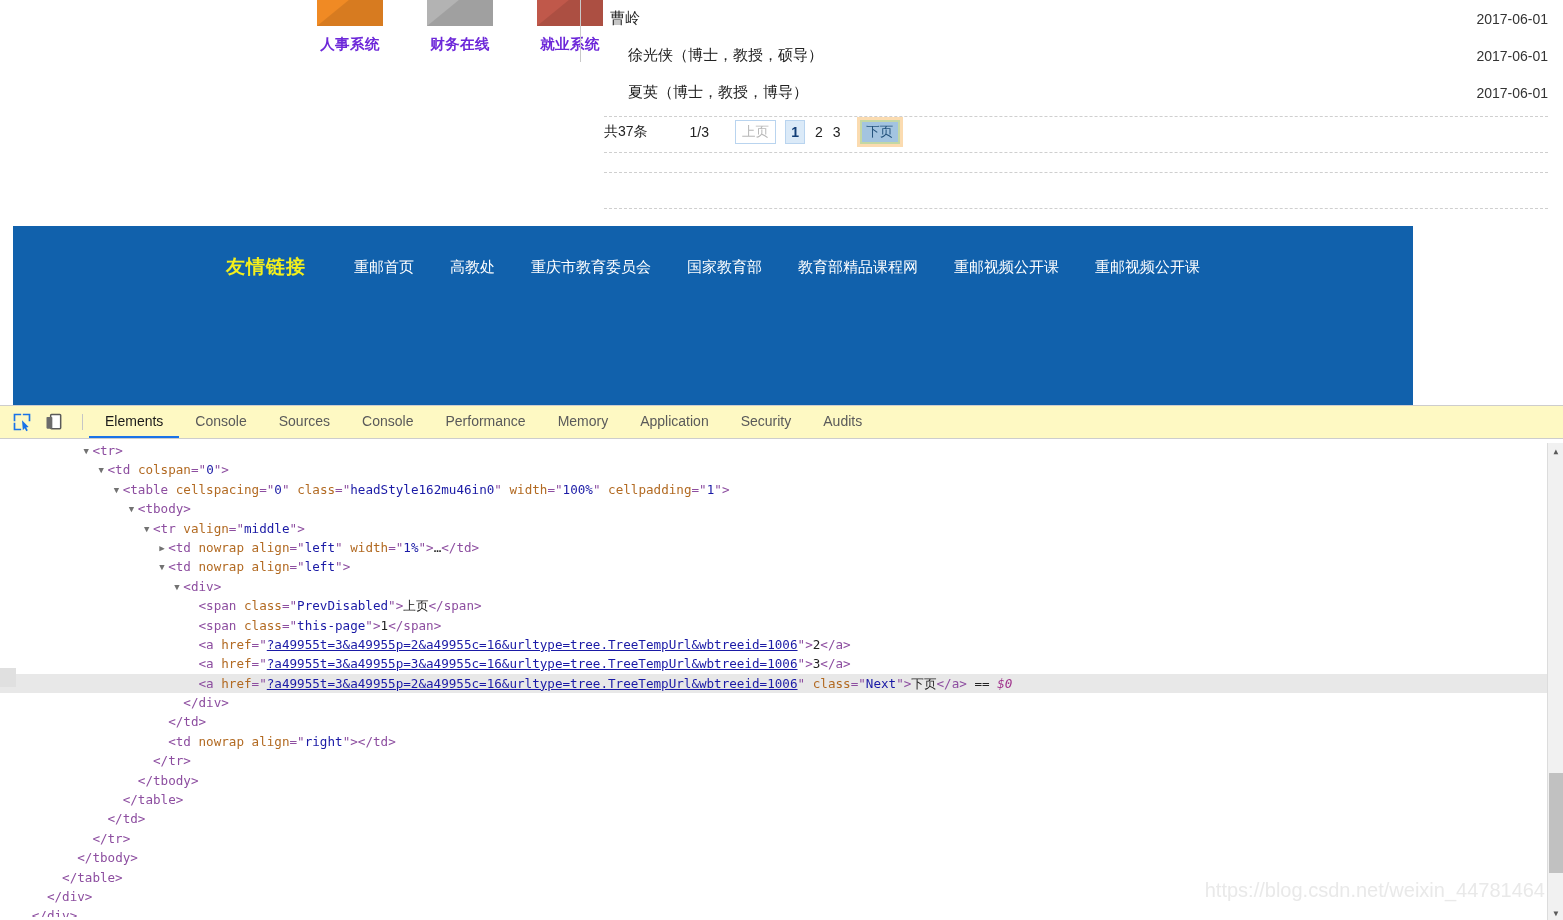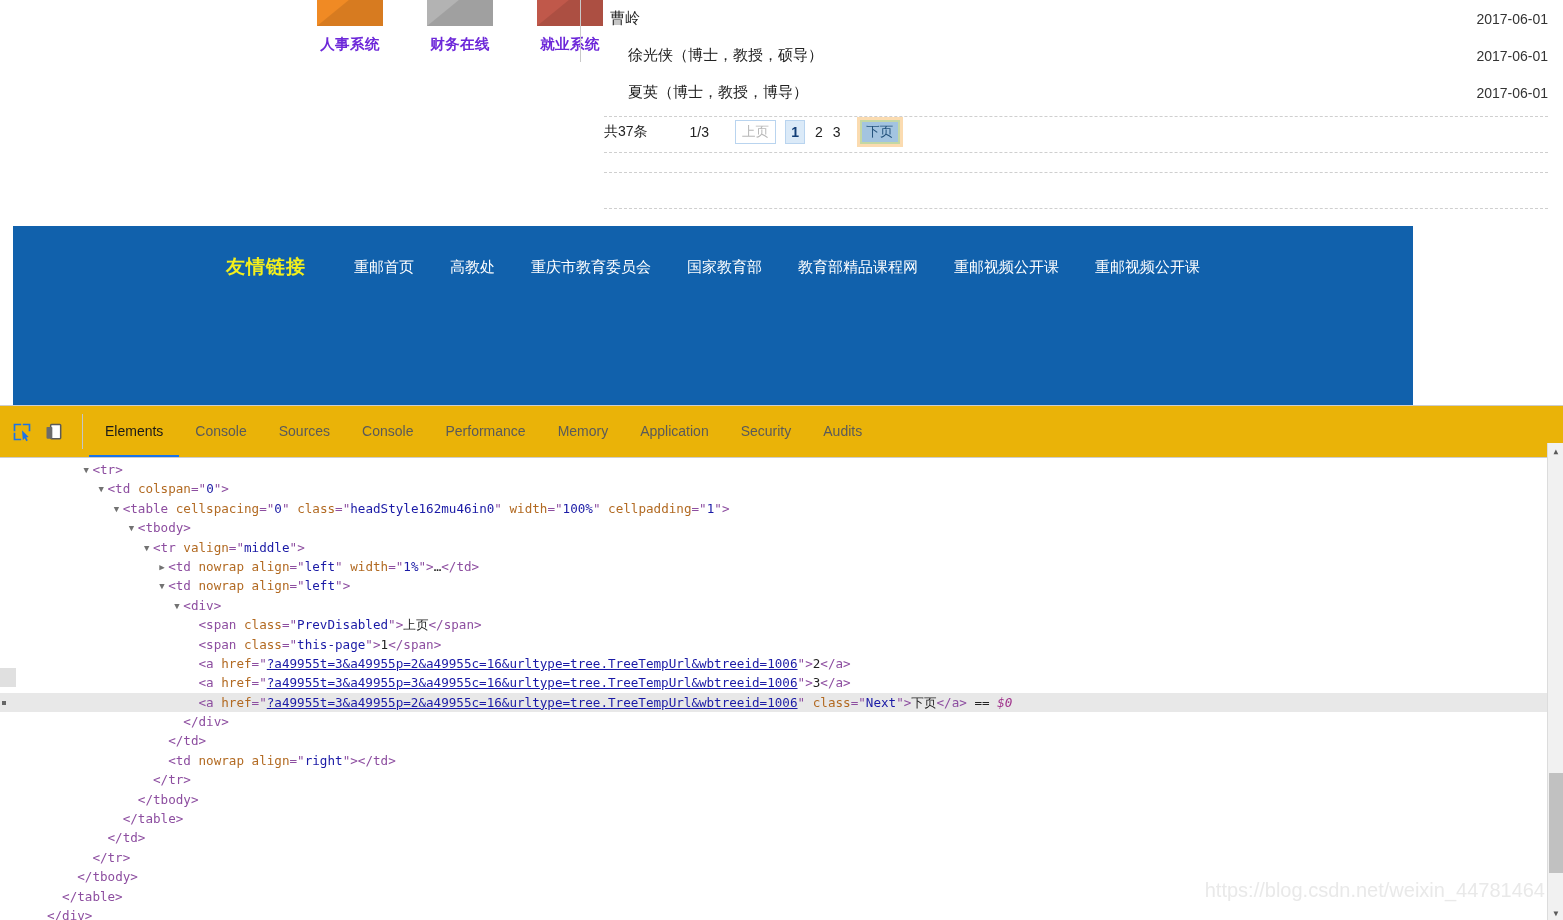--- a/index.html
+++ b/index.html
@@ -157,21 +157,21 @@
   
   .devtools {
     position: absolute; left: 0; top: 405px;
     width: 1563px; height: 515px;
     background: #ffffff;
     border-top: 1px solid #cdcdcd;
     font-family: "DejaVu Sans Mono", "Liberation Mono", monospace;
   }
   .dt-toolbar {
     position: relative;
-    height: 52px; background: #eab308;
+    height: 33px; background: #fef9c3;
     border-bottom: 1px solid #cdcdcd;
     display: flex; align-items: stretch;
   }
   .dt-icons {
     display: flex; align-items: center; gap: 12px;
     padding: 0 12px;
   }
   .dt-ico { width: 20px; height: 20px; display: block; }
   .dt-sep {
     width: 1px; margin: 8px 6px; background: #c6c6c6;

